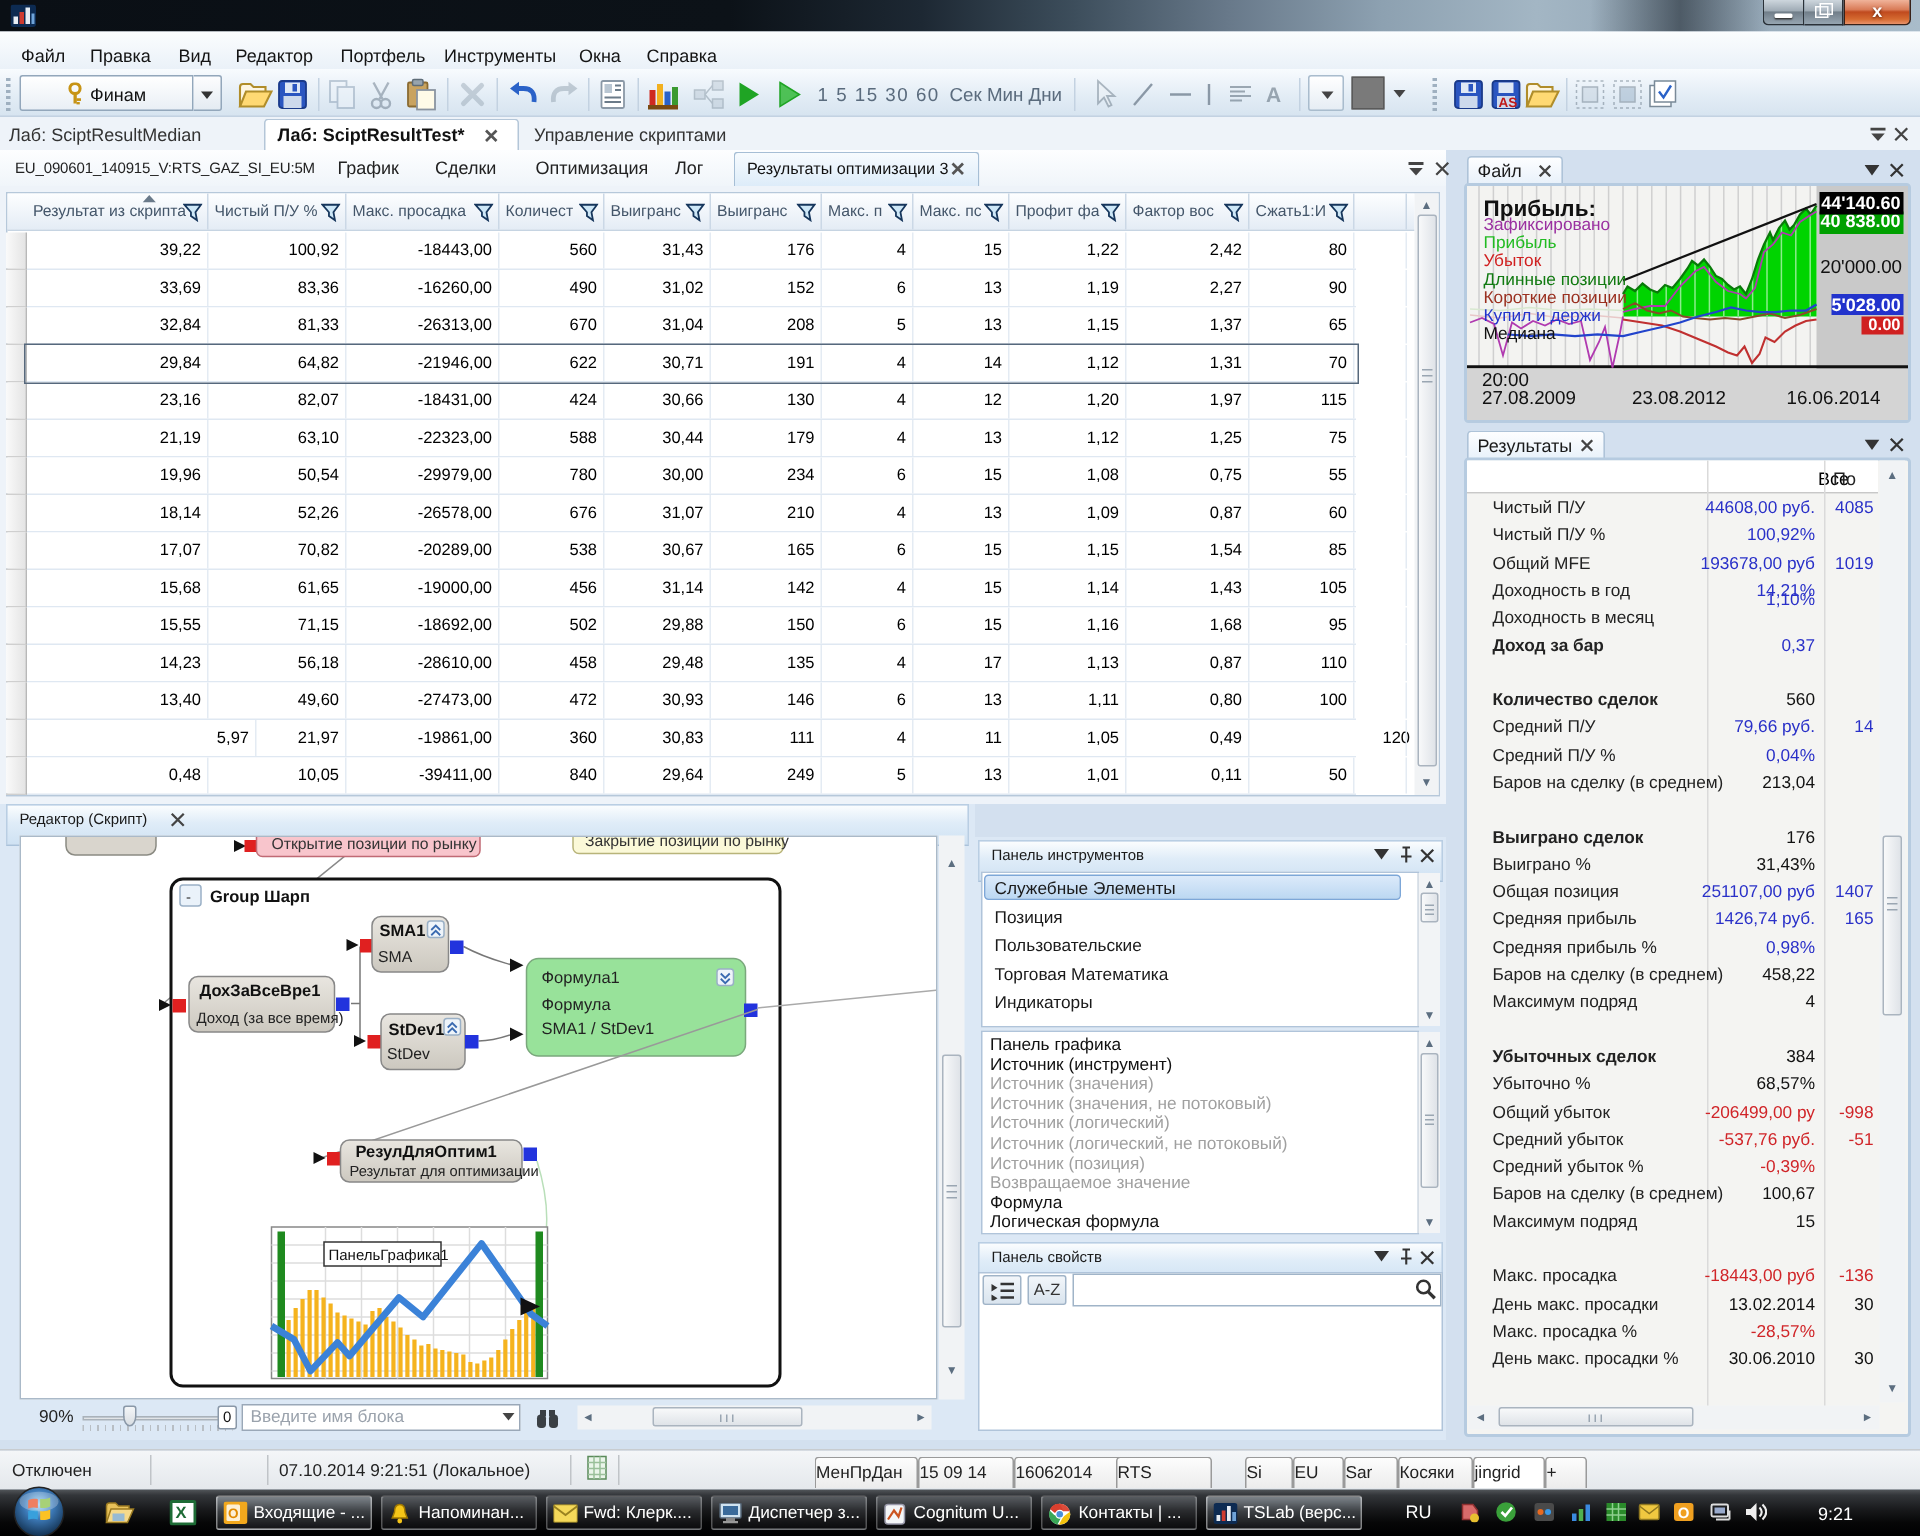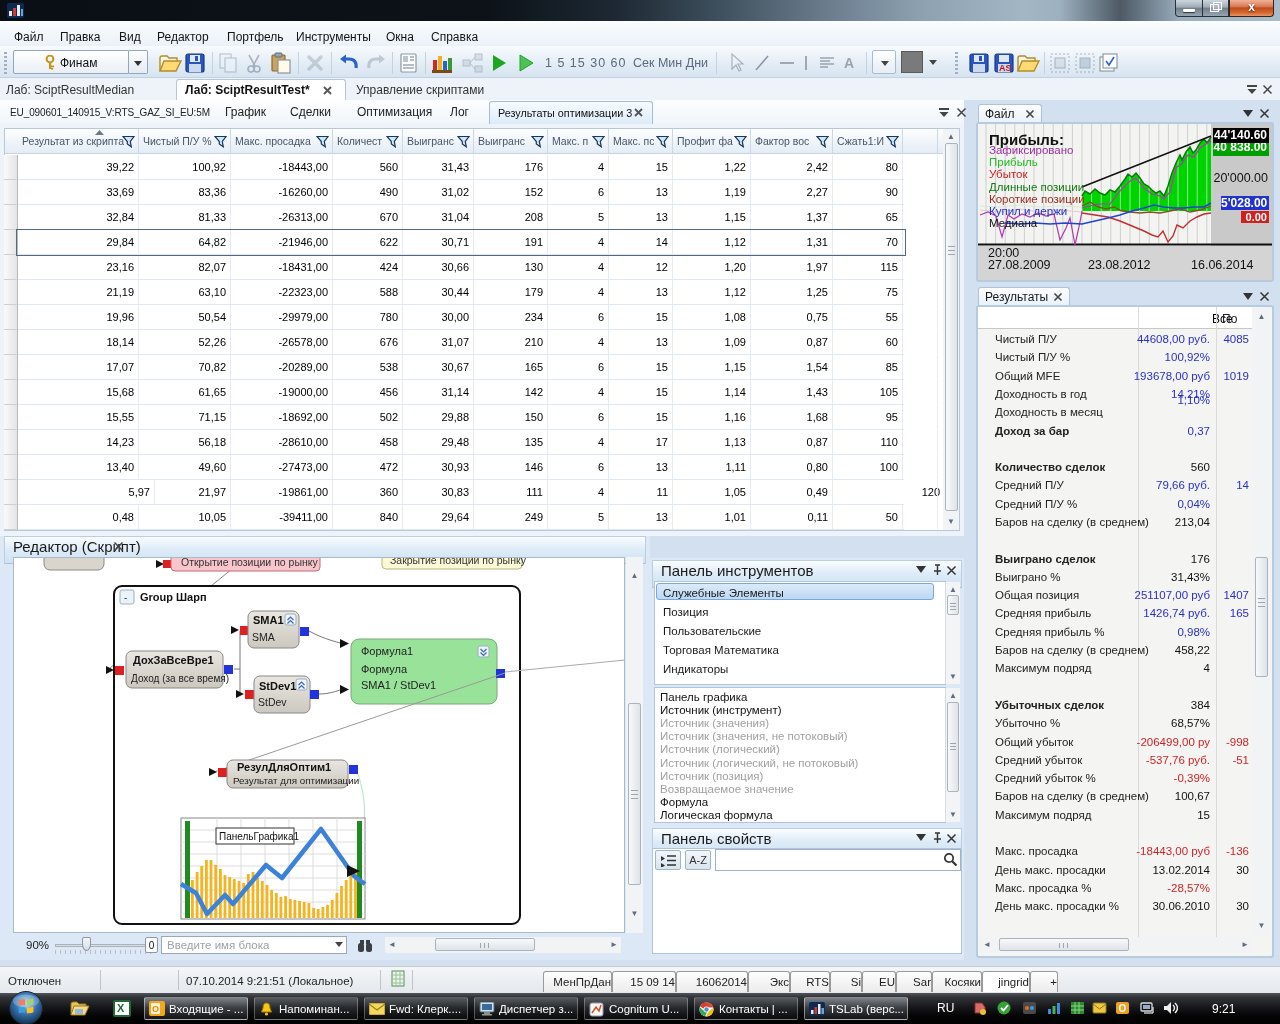--- a/index.html
+++ b/index.html
@@ -9,27 +9,27 @@
 .fcell{position:absolute;top:0;height:100%;border-right:1px solid #cbd8e6;font-size:10.5px;color:#44566a;display:flex;align-items:center;padding-left:4px}
 .cell{position:absolute;top:0;height:100%;border-right:1px solid #e4ebf3;font-size:11px;text-align:right;padding-right:4px;line-height:24px;color:#000}
 .row{position:absolute;left:18px;width:886px;height:25px;border-bottom:1px solid #dfe8f2;background:#fff}
 .rowhdr{position:absolute;left:4px;width:14px;height:25px;border-bottom:1px solid #cfcfcf;border-right:1px solid #b8b8b8;background:linear-gradient(90deg,#fafafa,#e4e4e4)}
 .rlabel{position:absolute;left:17px;font-size:11.5px;color:#222;white-space:nowrap}
 .rval{position:absolute;width:120px;text-align:right;font-size:11.5px;white-space:nowrap}
 .rv2{position:absolute;left:1218px;width:31px;text-align:right;font-size:11.5px;white-space:nowrap;overflow:hidden}
 .blue{color:#2930c8}
 .red{color:#d02428}
 .bold{font-weight:bold}
-.ptitle{position:absolute;height:28px;background:linear-gradient(180deg,#fbfdfe,#dfecf8 45%,#cfe2f3);border:1px solid #b9cee3;border-bottom:1px solid #aac2da;font-size:15px;color:#1a1a1a;line-height:19px;padding-left:8px}
+.ptitle{position:absolute;height:28px;background:linear-gradient(180deg,#fbfdfe,#dfecf8 45%,#cfe2f3);border:1px solid #b9cee3;border-bottom:1px solid #aac2da;font-size:10px;color:#1a1a1a;line-height:19px;padding-left:8px}
 .lst{position:absolute;background:#fff;border:1px solid #b0c4da}
 .sbv{position:absolute;width:15px;background:#f2f4f6;border-left:1px solid #d6dde5}
 .arrowglyph{color:#5c6e80;font-size:8px;line-height:10px;text-align:center;width:100%;position:absolute}
 .thumbv{position:absolute;left:1px;width:12px;background:linear-gradient(90deg,#f8f9fa,#dfe3e8);border:1px solid #aab4bf;border-radius:2px}
 .grip{position:absolute;left:2px;right:2px;height:1px;background:#9aa6b2}
-.statustab{position:absolute;top:971px;height:21px;border:1px solid #9a9a9a;border-bottom:none;border-radius:3px 3px 0 0;background:linear-gradient(180deg,#fdfdfd,#ececec);font-size:11.5px;color:#222;text-align:right;line-height:20px}
+.statustab{position:absolute;top:971px;height:21px;border:1px solid #9a9a9a;border-bottom:none;border-radius:3px 3px 0 0;background:linear-gradient(180deg,#fdfdfd,#ececec);font-size:11.5px;color:#222;text-align:left;line-height:20px}
 .taskbtn{position:absolute;top:997px;height:23px;border:1px solid rgba(255,255,255,.28);border-radius:2px;background:linear-gradient(180deg,rgba(120,125,130,.55),rgba(60,62,66,.5) 45%,rgba(18,18,20,.6));color:#fff;font-size:11.5px;line-height:21px;white-space:nowrap;overflow:hidden}
 .trayic{position:absolute;top:1001px;width:15px;height:14px;border-radius:2px}
 </style></head><body>
 
 <div class="abs" style="left:0;top:0;width:1280px;height:21px;background:linear-gradient(90deg,#0a0f15 0%,#0c1218 38%,#1d2833 48%,#3d4e5c 56%,#68798a 64%,#8da1b1 72%,#a3b6c4 80%,#93a6b6 88%,#a9bcca 100%)">
  <div class="abs" style="left:1060px;top:0;width:120px;height:21px;background:linear-gradient(90deg,rgba(20,28,36,0),rgba(20,28,36,.55) 50%,rgba(20,28,36,0))"></div>
  <svg class="abs" style="left:7px;top:3px" width="17" height="15">
       <rect x="0" y="0" width="17" height="15" rx="2" fill="#0d2b52"></rect>
       <rect x="2" y="8" width="3" height="5" fill="#e8eef5"></rect>
       <rect x="6" y="5" width="3" height="8" fill="#cf3b30"></rect>
@@ -512,21 +512,21 @@
     <div class="cell" style="left:456px;width:74px">146</div>
     <div class="cell" style="left:530px;width:61px">6</div>
     <div class="cell" style="left:591px;width:64px">13</div>
     <div class="cell" style="left:655px;width:78px">1,11</div>
     <div class="cell" style="left:733px;width:82px">0,80</div>
     <div class="cell" style="left:815px;width:70px">100</div>
     <div class="cell" style="left:885px;width:35px"></div>
   </div>
 <div class="rowhdr" style="top:480px;height:25px"></div>
 <div class="row" style="top:480px">
-    <div class="cell" style="left:0px;width:137px">5,97</div>
+    <div class="cell" style="left:16px;width:137px">5,97</div>
     <div class="cell" style="left:121px;width:92px">21,97</div>
     <div class="cell" style="left:213px;width:102px">-19861,00</div>
     <div class="cell" style="left:315px;width:70px">360</div>
     <div class="cell" style="left:385px;width:71px">30,83</div>
     <div class="cell" style="left:456px;width:74px">111</div>
     <div class="cell" style="left:530px;width:61px">4</div>
     <div class="cell" style="left:591px;width:64px">11</div>
     <div class="cell" style="left:655px;width:78px">1,05</div>
     <div class="cell" style="left:733px;width:82px">0,49</div>
     <div class="cell" style="left:857px;width:70px">120</div>
@@ -1002,21 +1002,21 @@
 <div class="abs" style="left:380px;top:970px;width:1px;height:20px;background:#c0c4c8"></div>
 <svg class="abs" style="left:391px;top:970px" width="14" height="17">
     <rect x="1" y="1" width="12" height="15" fill="#eaf5ea" stroke="#5a8a5a"></rect>
     <path d="M1 5 H13 M1 9 H13 M1 13 H13 M5 1 V16 M9 1 V16" stroke="#9ac09a" stroke-width="1"></path>
   </svg>
 <div class="abs" style="left:412px;top:970px;width:1px;height:20px;background:#c0c4c8"></div>
 <div class="statustab" style="left:543px;width:69px;background:linear-gradient(180deg,#fdfdfd,#ececec)">МенПрДан</div>
 <div class="statustab" style="left:612px;width:64px;background:linear-gradient(180deg,#fdfdfd,#ececec)">15 09 14</div>
 <div class="statustab" style="left:676px;width:72px;background:linear-gradient(180deg,#fdfdfd,#ececec)">16062014</div>
 <div class="statustab" style="left:748px;width:42px;background:linear-gradient(180deg,#fdfdfd,#ececec)">Экс</div>
-<div class="statustab" style="left:790px;width:40px;background:linear-gradient(180deg,#fdfdfd,#ececec)">RTS</div>
+<div class="statustab" style="left:744px;width:64px;background:linear-gradient(180deg,#fdfdfd,#ececec)">RTS</div>
 <div class="statustab" style="left:830px;width:32px;background:linear-gradient(180deg,#fdfdfd,#ececec)">Si</div>
 <div class="statustab" style="left:862px;width:34px;background:linear-gradient(180deg,#fdfdfd,#ececec)">EU</div>
 <div class="statustab" style="left:896px;width:36px;background:linear-gradient(180deg,#fdfdfd,#ececec)">Sar</div>
 <div class="statustab" style="left:932px;width:50px;background:linear-gradient(180deg,#fdfdfd,#ececec)">Косяки</div>
 <div class="statustab" style="left:982px;width:48px;background:#fff">jingrid</div>
 <div class="statustab" style="left:1030px;width:28px;background:linear-gradient(180deg,#fdfdfd,#ececec)">+</div>
 <div class="abs" style="left:0;top:993px;width:1280px;height:31px;background:linear-gradient(180deg,#52565a 0%,#33363a 12%,#17181a 45%,#070708 70%,#000 100%)">
     <svg class="abs" style="left:6px;top:-3px" width="40" height="37" viewBox="0 0 40 37">
       <defs>
         <radialGradient id="orb" cx="50%" cy="35%" r="65%">

